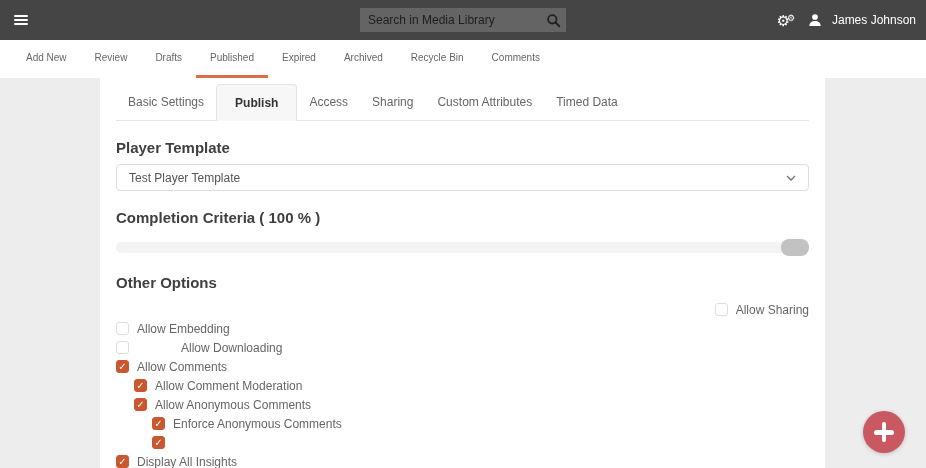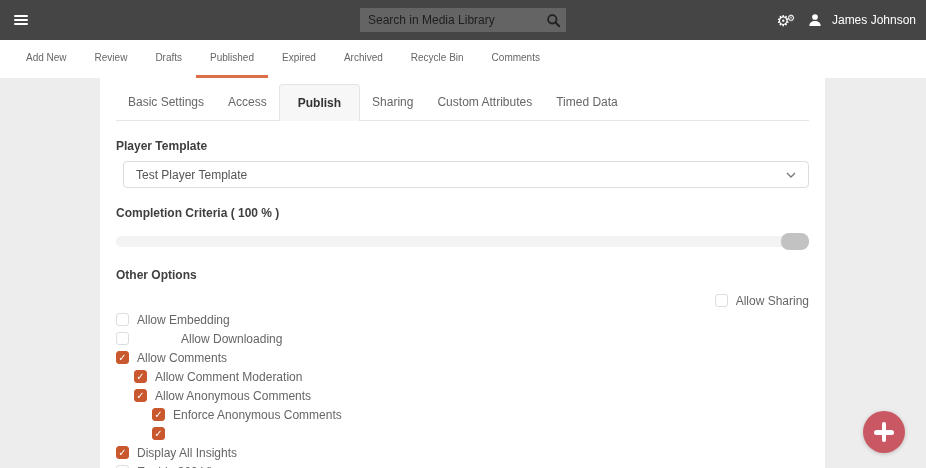--- a/index.html
+++ b/index.html
@@ -42,25 +42,25 @@
     margin-left:100px;width:725px;height:100%;background:#fff;
     padding:0 16px;box-sizing:border-box;position:relative;
   }
   .sub-tabs{display:flex;align-items:flex-end;padding-top:6px;border-bottom:1px solid #e6e6e6;}
   .sub-tab{padding:11px 12px;font-size:12px;color:#666;cursor:pointer;text-align:right;}
   .sub-tab.active{
     background:#f7f7f7;border:1px solid #e4e4e4;border-bottom:none;
     border-radius:4px 4px 0 0;font-weight:bold;color:#333;
     margin-bottom:-1px;padding:11px 18px;
   }
-  .field-label{font-weight:bold;font-size:12px;color:#3f3f3f;margin-top:18px;}
+  .field-label{font-weight:bold;font-size:15px;color:#3f3f3f;margin-top:18px;}
   .select{
     margin-top:8px;height:25px;border:1px solid #ddd;border-radius:4px;
     display:flex;align-items:center;justify-content:space-between;
-    padding:0 12px;font-size:12px;color:#555;cursor:pointer;background:#fff;margin-left:7px;
+    padding:0 12px;font-size:12px;color:#555;cursor:pointer;background:#fff;
   }
   .chevron{display:flex;align-items:center;}
   .slider{margin-top:13px;position:relative;height:17px;}
   .slider-track{position:absolute;top:3px;left:0;right:0;height:11px;background:#f3f3f3;border-radius:6px;}
   .slider-handle{position:absolute;top:0;width:28px;height:17px;background:#c2c2c2;border-radius:8px;cursor:pointer;}
   .cb-list{margin-top:9px;}
   .cb-row{display:flex;align-items:center;height:19px;}
   .cb-box{
     width:13px;height:13px;border-radius:3px;border:1px solid #ddd;background:#fff;
     box-sizing:border-box;display:flex;align-items:center;justify-content:center;
@@ -116,22 +116,22 @@
     <div class="main-tab">Expired</div>
     <div class="main-tab">Archived</div>
     <div class="main-tab">Recycle Bin</div>
     <div class="main-tab">Comments</div>
   </nav>
 
 <div class="content">
   <div class="panel">
     <nav class="sub-tabs" id="sub-tabs">
         <div class="sub-tab">Basic Settings</div>
+        <div class="sub-tab active">Publish</div>
         <div class="sub-tab">Access</div>
-        <div class="sub-tab active">Publish</div>
         <div class="sub-tab">Sharing</div>
         <div class="sub-tab">Custom Attributes</div>
         <div class="sub-tab">Timed Data</div>
       </nav>
 
     <div class="field-label">Player Template</div>
     <div class="select">
       <span>Test Player Template</span>
       <span class="chevron">
         <svg width="10" height="6" viewBox="0 0 10 6">

